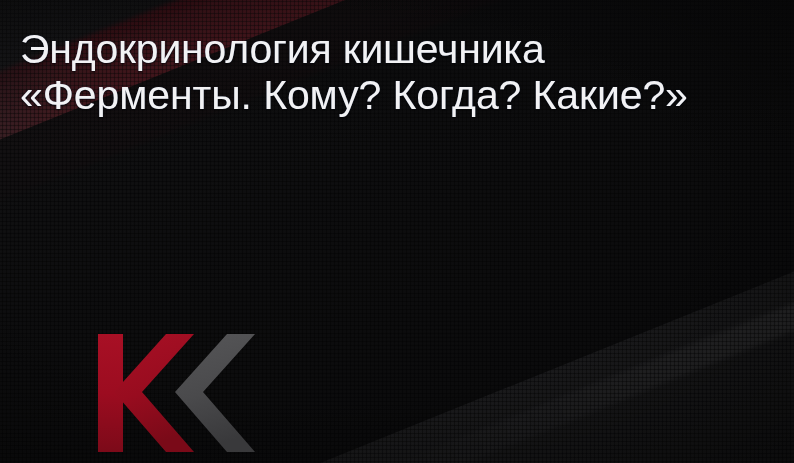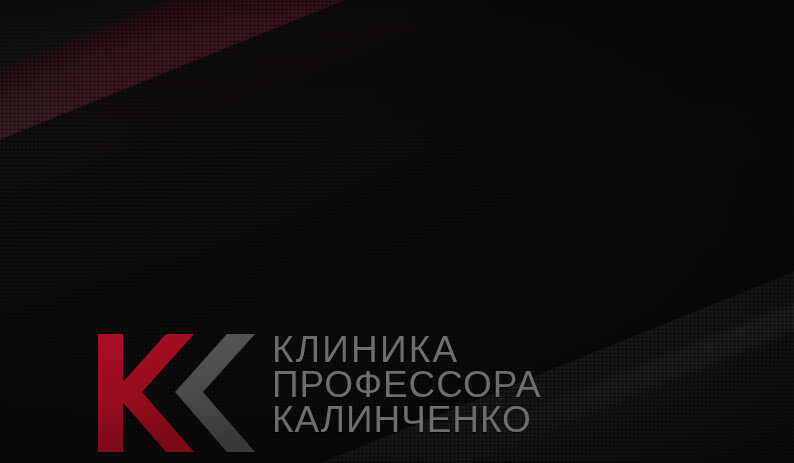--- a/index.html
+++ b/index.html
@@ -206,20 +206,24 @@
 
   <div class="bg-base"></div>
   <div class="bg-red-streak"></div>
   <div class="bg-sheen"></div>
   <div class="bg-dark-wedge"></div>
   <div class="bg-sheen2"></div>
   <div class="bg-weave"></div>
   <div class="bg-topband"></div>
   <div class="bg-vignette"></div>
 
+  <div class="title-block">
+    <div class="title-line l1">Эндокринология кишечника</div>
+    <div class="title-line l2">«Ферменты. Кому? Когда? Какие?»</div>
+  </div>
 
   <div class="logo">
 
     <div class="logo-mark">
       <svg width="160" height="122" viewBox="0 0 160 122" xmlns="http://www.w3.org/2000/svg">
         <defs>
           <linearGradient id="gRed" x1="0" y1="0" x2="0" y2="1">
             <stop offset="0%" stop-color="#a81025"></stop>
             <stop offset="50%" stop-color="#9c0c20"></stop>
             <stop offset="100%" stop-color="#7c0a19"></stop>
@@ -237,21 +241,16 @@
         </defs>
 
         <rect x="2" y="2" width="25" height="118" fill="url(#gRed)"></rect>
 
         <polygon points="70,2 98,2 46,60 98,120 70,120 18,60" fill="url(#gRed2)"></polygon>
 
         <polygon points="131,2 159,2 107,60 159,120 131,120 79,60" fill="url(#gGray)"></polygon>
       </svg>
     </div>
 
-    <div class="logo-wordmark">
-      <div class="wm-line w1">КЛИНИКА</div>
-      <div class="wm-line w2">ПРОФЕССОРА</div>
-      <div class="wm-line w3">КАЛИНЧЕНКО</div>
-    </div>
 
   </div>
 
 </div>
 
 </body></html>

